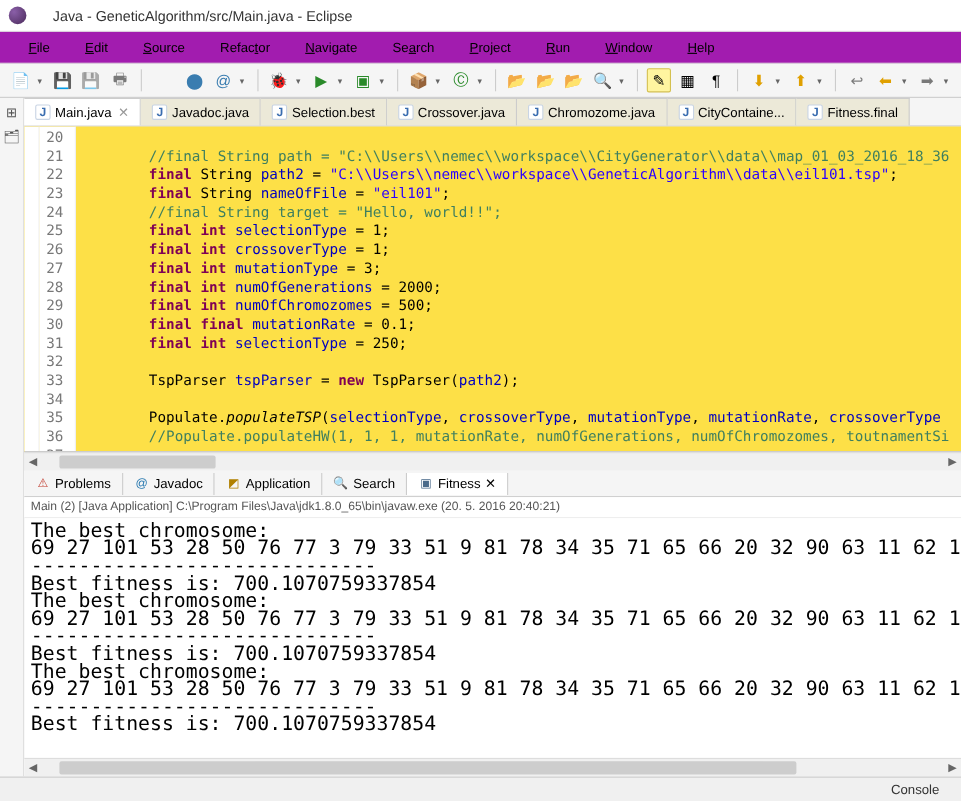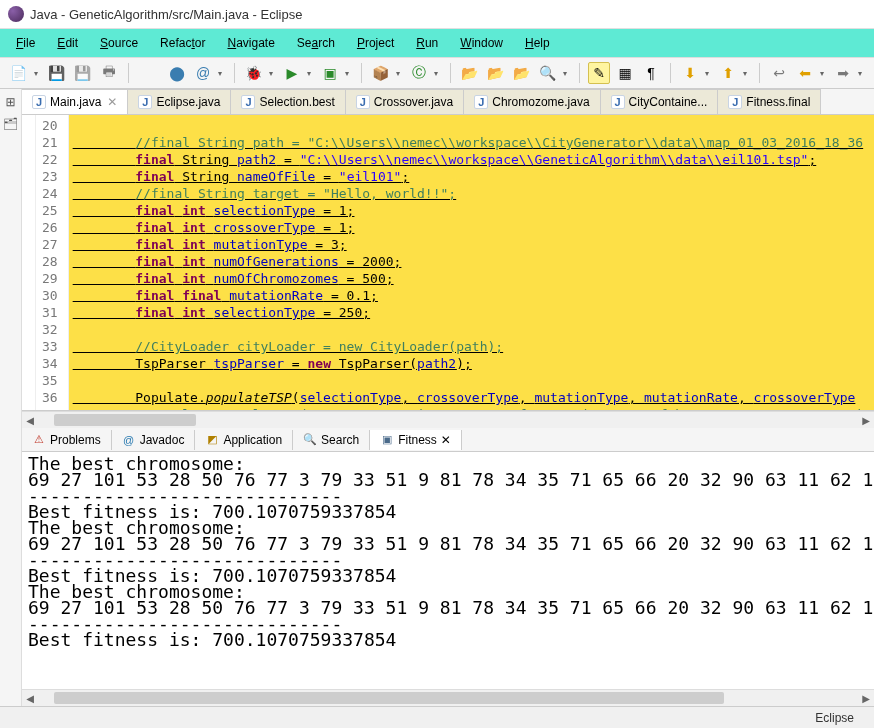--- a/index.html
+++ b/index.html
@@ -1,41 +1,41 @@
 <!DOCTYPE html>
 <html><head>
 <meta charset="utf-8">
 <style>
 * { margin: 0; padding: 0; box-sizing: border-box; }
 body { font-family: "Segoe UI", Tahoma, sans-serif; font-size: 12px; background: #f0f0f0; width: 874px; height: 728px; overflow: hidden; display: flex; flex-direction: column; }
-.titlebar { background: #fff; padding: 6px 8px; display: flex; align-items: center; gap: 6px; border-bottom: 1px solid #e0e0e0; }
+.titlebar { background: #fff; padding: 6px 8px; display: flex; align-items: center; gap: 24px; border-bottom: 1px solid #e0e0e0; }
 .titlebar .eclipse-icon { width: 16px; height: 16px; background: radial-gradient(circle at 30% 30%, #8a5fa8, #4a2a5a); border-radius: 50%; }
 .titlebar .title-text { font-size: 13px; color: #333; }
-.menubar { background: #5eead4; padding: 4px 6px; display: flex; gap: 2px; border-bottom: 1px solid #ddd; }
+.menubar { background: #a21caf; padding: 4px 16px; display: flex; gap: 12px; border-bottom: 1px solid #ddd; }
 .menubar .menu-item { padding: 3px 10px; cursor: pointer; }
 .menubar .menu-item u { text-decoration: underline; }
 .toolbar { background: #f5f5f5; padding: 4px 8px; display: flex; align-items: center; gap: 4px; border-bottom: 1px solid #ccc; }
 .tool-btn { width: 22px; height: 22px; display: inline-flex; align-items: center; justify-content: center; cursor: pointer; border: 1px solid transparent; border-radius: 2px; font-size: 14px; }
 .tool-sep { width: 1px; height: 20px; background: #ccc; margin: 0 4px; }
 .tool-spacer { flex: 1; }
 .tool-drop { width: 8px; font-size: 8px; color: #666; }
 .highlighted-tool { background: #fff5a0; border: 1px solid #d4c050; }
 .content-row { flex: 1; display: flex; overflow: hidden; }
 .left-gutter { width: 22px; background: #f5f5f5; border-right: 1px solid #ddd; display: flex; flex-direction: column; align-items: center; padding-top: 6px; gap: 8px; }
 .left-gutter .g-icon { font-size: 12px; color: #555; cursor: pointer; }
 .main-area { flex: 1; display: flex; flex-direction: column; overflow: hidden; }
 .editor-tabs { background: #f5f5f5; border-bottom: 1px solid #ccc; display: flex; align-items: stretch; height: 26px; }
 .editor-tab { display: flex; align-items: center; gap: 4px; padding: 3px 10px; border-right: 1px solid #ccc; background: #ece9d8; cursor: pointer; font-size: 12px; white-space: nowrap; border-top: 1px solid #ccc; }
 .editor-tab.active { background: #fff; border-top: 1px solid #ccc; }
 .editor-tab .j-icon { width: 14px; height: 14px; display: inline-flex; align-items: center; justify-content: center; color: #3a6db0; font-weight: bold; font-size: 11px; background: #fff; border: 1px solid #c8d4e4; border-radius: 2px; }
 .editor-tab .close-x { color: #999; font-size: 12px; margin-left: 2px; }
 .editor-body { flex: 1; display: flex; background: #fde047; overflow: hidden; border-bottom: 1px solid #ccc; min-height: 0; }
 .ln-col { background: #fff; color: #787878; padding: 2px 10px 2px 6px; text-align: right; font-family: Consolas, monospace; font-size: 13px; line-height: 17px; border-right: 1px solid #eee; user-select: none; }
 .ruler-col { width: 14px; background: #fff; border-right: 1px solid #eee; }
-.code-col { flex: 1; font-family: Consolas, monospace; font-size: 13px; line-height: 17px; padding: 2px 0 2px 4px; white-space: pre; overflow: hidden; text-decoration: underline; }
+.code-col { flex: 1; font-family: Consolas, monospace; font-size: 13px; line-height: 17px; padding: 2px 0 2px 4px; white-space: pre; overflow: hidden; }
 .kw { color: #7f0055; font-weight: bold; }
 .str { color: #2a00ff; }
 .cmt { color: #3f7f5f; }
 .fld { color: #0000c0; }
 .mthd { font-style: italic; }
 .hscroll { height: 17px; background: #f0f0f0; border-top: 1px solid #ddd; display: flex; align-items: center; }
 .hscroll .track { flex: 1; height: 12px; background: #f0f0f0; position: relative; margin: 0 16px; }
 .hscroll .thumb { position: absolute; height: 12px; background: #cdcdcd; border-radius: 2px; }
 .hscroll .arrow { width: 16px; text-align: center; font-size: 10px; color: #666; cursor: pointer; }
 .bottom-views { display: flex; flex-direction: column; height: 278px; background: #fff; }
@@ -122,21 +122,21 @@
   <div class="main-area">
 
     <div class="editor-tabs" id="editor-tabs">
         <div class="editor-tab active">
           <span class="j-icon">J</span>
           <span>Main.java</span>
           <span class="close-x">✕</span>
         </div>
         <div class="editor-tab">
           <span class="j-icon">J</span>
-          <span>Eclipse.java</span>
+          <span>Javadoc.java</span>
         </div>
         <div class="editor-tab">
           <span class="j-icon">J</span>
           <span>Selection.best</span>
         </div>
         <div class="editor-tab">
           <span class="j-icon">J</span>
           <span>Crossover.java</span>
         </div>
         <div class="editor-tab">
@@ -162,21 +162,20 @@
         <span class="kw">final</span> String <span class="fld">nameOfFile</span> = <span class="str">"eil101"</span>;
         <span class="cmt">//final String target = "Hello, world!!";</span>
         <span class="kw">final</span> <span class="kw">int</span> <span class="fld">selectionType</span> = 1;
         <span class="kw">final</span> <span class="kw">int</span> <span class="fld">crossoverType</span> = 1;
         <span class="kw">final</span> <span class="kw">int</span> <span class="fld">mutationType</span> = 3;
         <span class="kw">final</span> <span class="kw">int</span> <span class="fld">numOfGenerations</span> = 2000;
         <span class="kw">final</span> <span class="kw">int</span> <span class="fld">numOfChromozomes</span> = 500;
         <span class="kw">final</span> <span class="kw">final</span> <span class="fld">mutationRate</span> = 0.1;
         <span class="kw">final</span> <span class="kw">int</span> <span class="fld">selectionType</span> = 250;
 
-        <span class="cmt">//CityLoader cityLoader = new CityLoader(path);</span>
         TspParser <span class="fld">tspParser</span> = <span class="kw">new</span> TspParser(<span class="fld">path2</span>);
 
         Populate.<span class="mthd">populateTSP</span>(<span class="fld">selectionType</span>, <span class="fld">crossoverType</span>, <span class="fld">mutationType</span>, <span class="fld">mutationRate</span>, <span class="fld">crossoverType</span>
         <span class="cmt">//Populate.populateHW(1, 1, 1, mutationRate, numOfGenerations, numOfChromozomes, toutnamentSi</span>
 </div>
     </div>
     <div class="hscroll">
       <span class="arrow">◀</span>
       <div class="track">
           <div class="thumb" style="left:0;width:18%"></div>
@@ -201,20 +200,21 @@
           <div class="view-tab">
             <span class="v-icon" style="color:#b08000">🔍</span>
             <span>Search</span>
           </div>
           <div class="view-tab active">
             <span class="v-icon" style="color:#4a6a8a">▣</span>
             <span>Fitness</span> 
             <span class="close-x">✕</span>
           </div>
         </div>
+      <div class="console-info">Main (2) [Java Application] C:\Program Files\Java\jdk1.8.0_65\bin\javaw.exe (20. 5. 2016 20:40:21)</div>
       <div class="console-body">The best chromosome:
 69 27 101 53 28 50 76 77 3 79 33 51 9 81 78 34 35 71 65 66 20 32 90 63 11 62 10 30 70 31 88 7 52 18 89 6 9
 -----------------------------
 Best fitness is: 700.1070759337854
 The best chromosome:
 69 27 101 53 28 50 76 77 3 79 33 51 9 81 78 34 35 71 65 66 20 32 90 63 11 62 10 30 70 31 88 7 52 18 89 6 9
 -----------------------------
 Best fitness is: 700.1070759337854
 The best chromosome:
 69 27 101 53 28 50 76 77 3 79 33 51 9 81 78 34 35 71 65 66 20 32 90 63 11 62 10 30 70 31 88 7 52 18 89 6 9
@@ -224,14 +224,14 @@
         <span class="arrow">◀</span>
         <div class="track">
             <div class="thumb" style="left:0;width:85%"></div>
           </div>
         <span class="arrow">▶</span>
       </div>
     </div>
   </div>
 </div>
 <div class="statusbar">
-  <span>Eclipse</span>
+  <span>Console</span>
 </div>
 
 </body></html>

